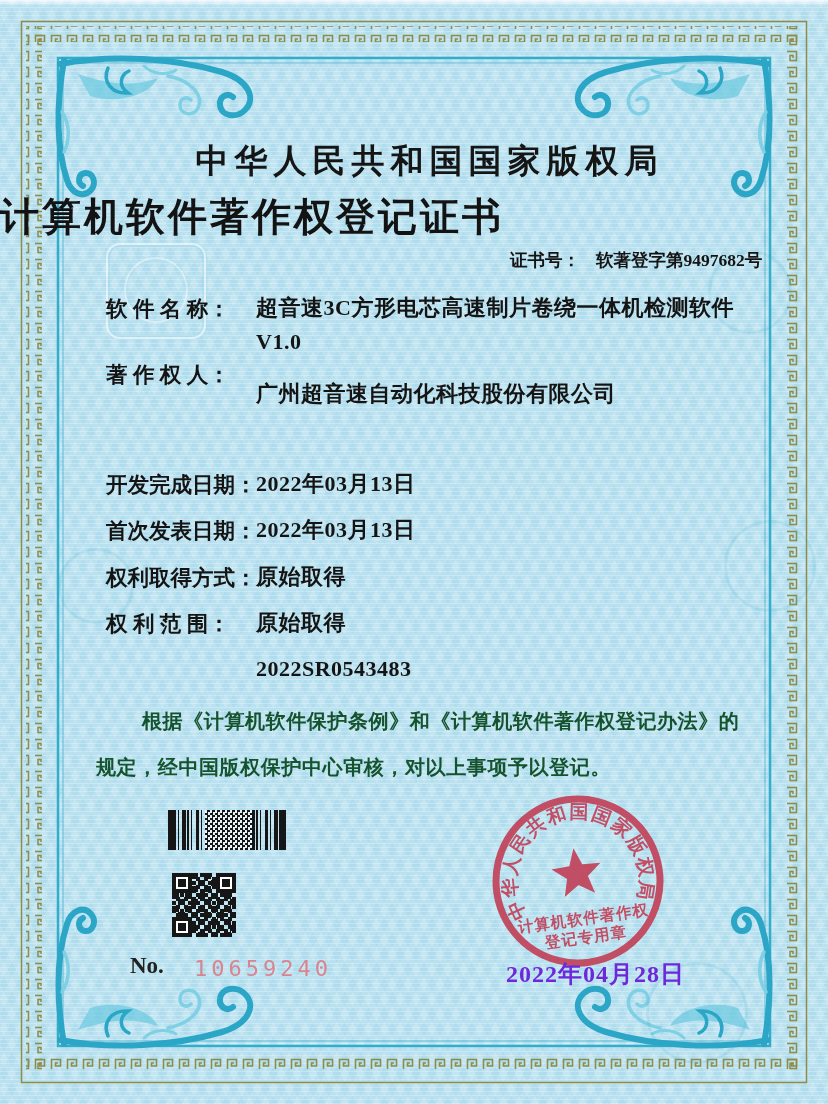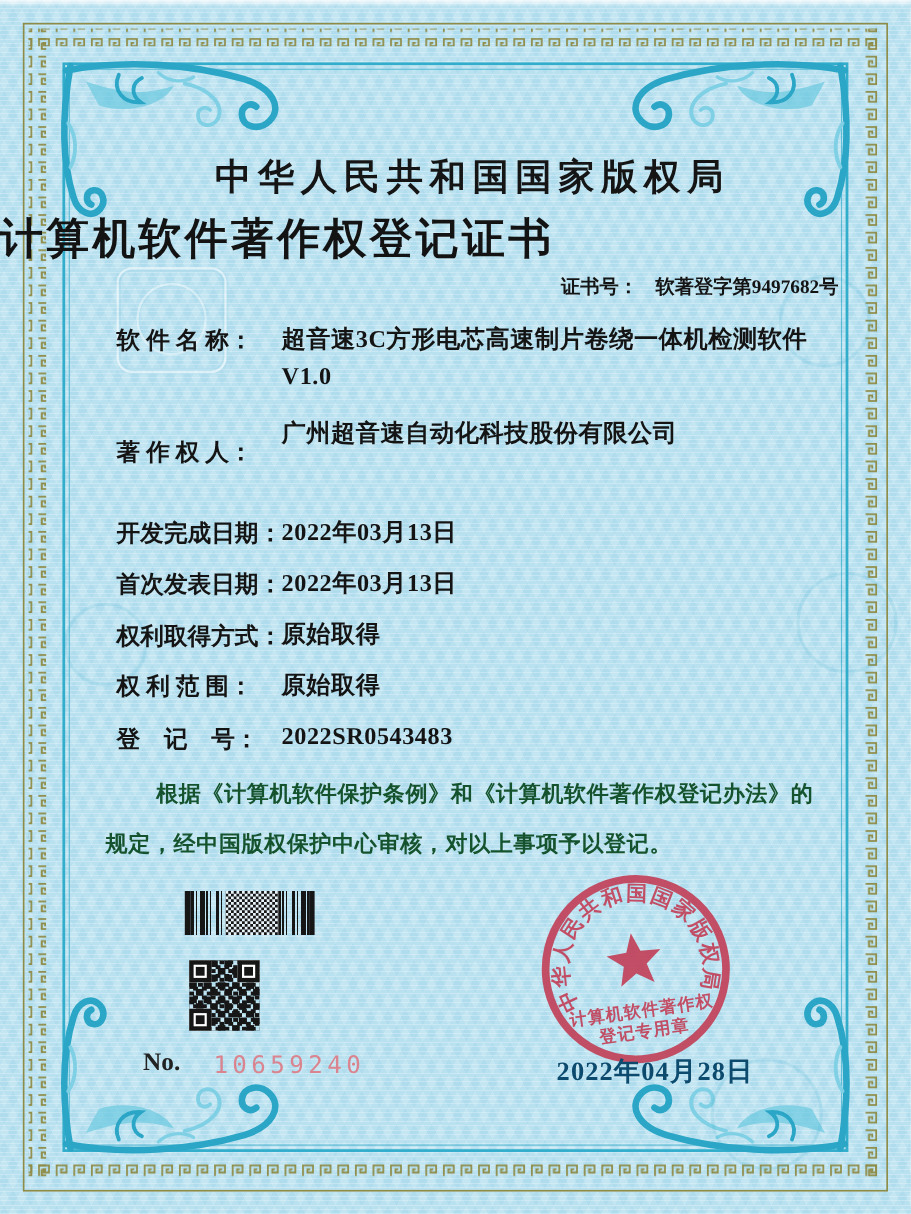--- a/index.html
+++ b/index.html
@@ -68,21 +68,21 @@
     background-size:8px 8px, 13px 13px;}
   .qr .f{position:absolute;width:20px;height:20px;background:#fff;border:4px solid #161616;box-sizing:border-box;}
   .qr .f::after{content:"";position:absolute;inset:2px;background:#161616;}
   .qr .f.tl{left:0;top:0;} .qr .f.tr{right:0;top:0;} .qr .f.bl{left:0;bottom:0;}
 
   .no-label{position:absolute;left:130px;top:953px;font-size:23px;font-weight:bold;color:#222;}
   .serial{position:absolute;left:194px;top:956px;font-size:22px;letter-spacing:4px;
     color:#d9848f;font-family:"DejaVu Sans Mono",monospace;}
 
   .seal{position:absolute;left:478px;top:790px;}
-  .issue-date{position:absolute;left:506px;top:958px;font-size:24px;font-weight:bold;letter-spacing:1px;color:#0c4a6e;}
+  .issue-date{position:absolute;left:506px;top:958px;font-size:24px;font-weight:bold;letter-spacing:1px;color:#6d28d9;}
 </style>
 </head>
 <body>
 
 <div class="page">
 
   <svg class="border-svg" width="828" height="1104" viewBox="0 0 828 1104" xmlns="http://www.w3.org/2000/svg">
     <defs>
       <pattern id="mh" width="16" height="16" patternUnits="userSpaceOnUse">
         <path d="M3.5 13 V3.5 H12.5 V10 H7.5 V7 H10" fill="none" stroke="#8f8c48" stroke-width="1.6"></path>
@@ -127,36 +127,35 @@
   <div class="authority">中华人民共和国国家版权局</div>
   <div class="cert-title">计算机软件著作权登记证书</div>
   <div class="certno">
     <span>证书号：</span><span class="gap"></span><span>软著登字第9497682号</span>
   </div>
 
   <div class="lbl" style="top:294px">软 件 名 称：</div>
   <div class="val" style="top:293px">超音速3C方形电芯高速制片卷绕一体机检测软件</div>
   <div class="val" style="top:329px">V1.0</div>
 
-  <div class="lbl" style="top:396px">著 作 权 人：</div>
+  <div class="lbl" style="top:360px">著 作 权 人：</div>
   <div class="val" style="top:379px">广州超音速自动化科技股份有限公司</div>
 
   <div class="lbl" style="top:470px">开发完成日期：</div>
   <div class="val" style="top:469px">2022年03月13日</div>
 
   <div class="lbl" style="top:516px">首次发表日期：</div>
   <div class="val" style="top:515px">2022年03月13日</div>
 
   <div class="lbl" style="top:563px">权利取得方式：</div>
   <div class="val" style="top:562px">原始取得</div>
 
   <div class="lbl" style="top:609px">权 利 范 围：</div>
   <div class="val" style="top:608px">原始取得</div>
 
-  <div class="lbl" style="top:657px">登　记　号：</div>
   <div class="val" style="top:656px">2022SR0543483</div>
 
   <div class="st st1">根据《计算机软件保护条例》和《计算机软件著作权登记办法》的</div>
   <div class="st st2">规定，经中国版权保护中心审核，对以上事项予以登记。</div>
 
   <div class="barcode">
       <div class="matrix"></div>
     </div>
   <div class="qr">
     <div class="f tl"></div>

